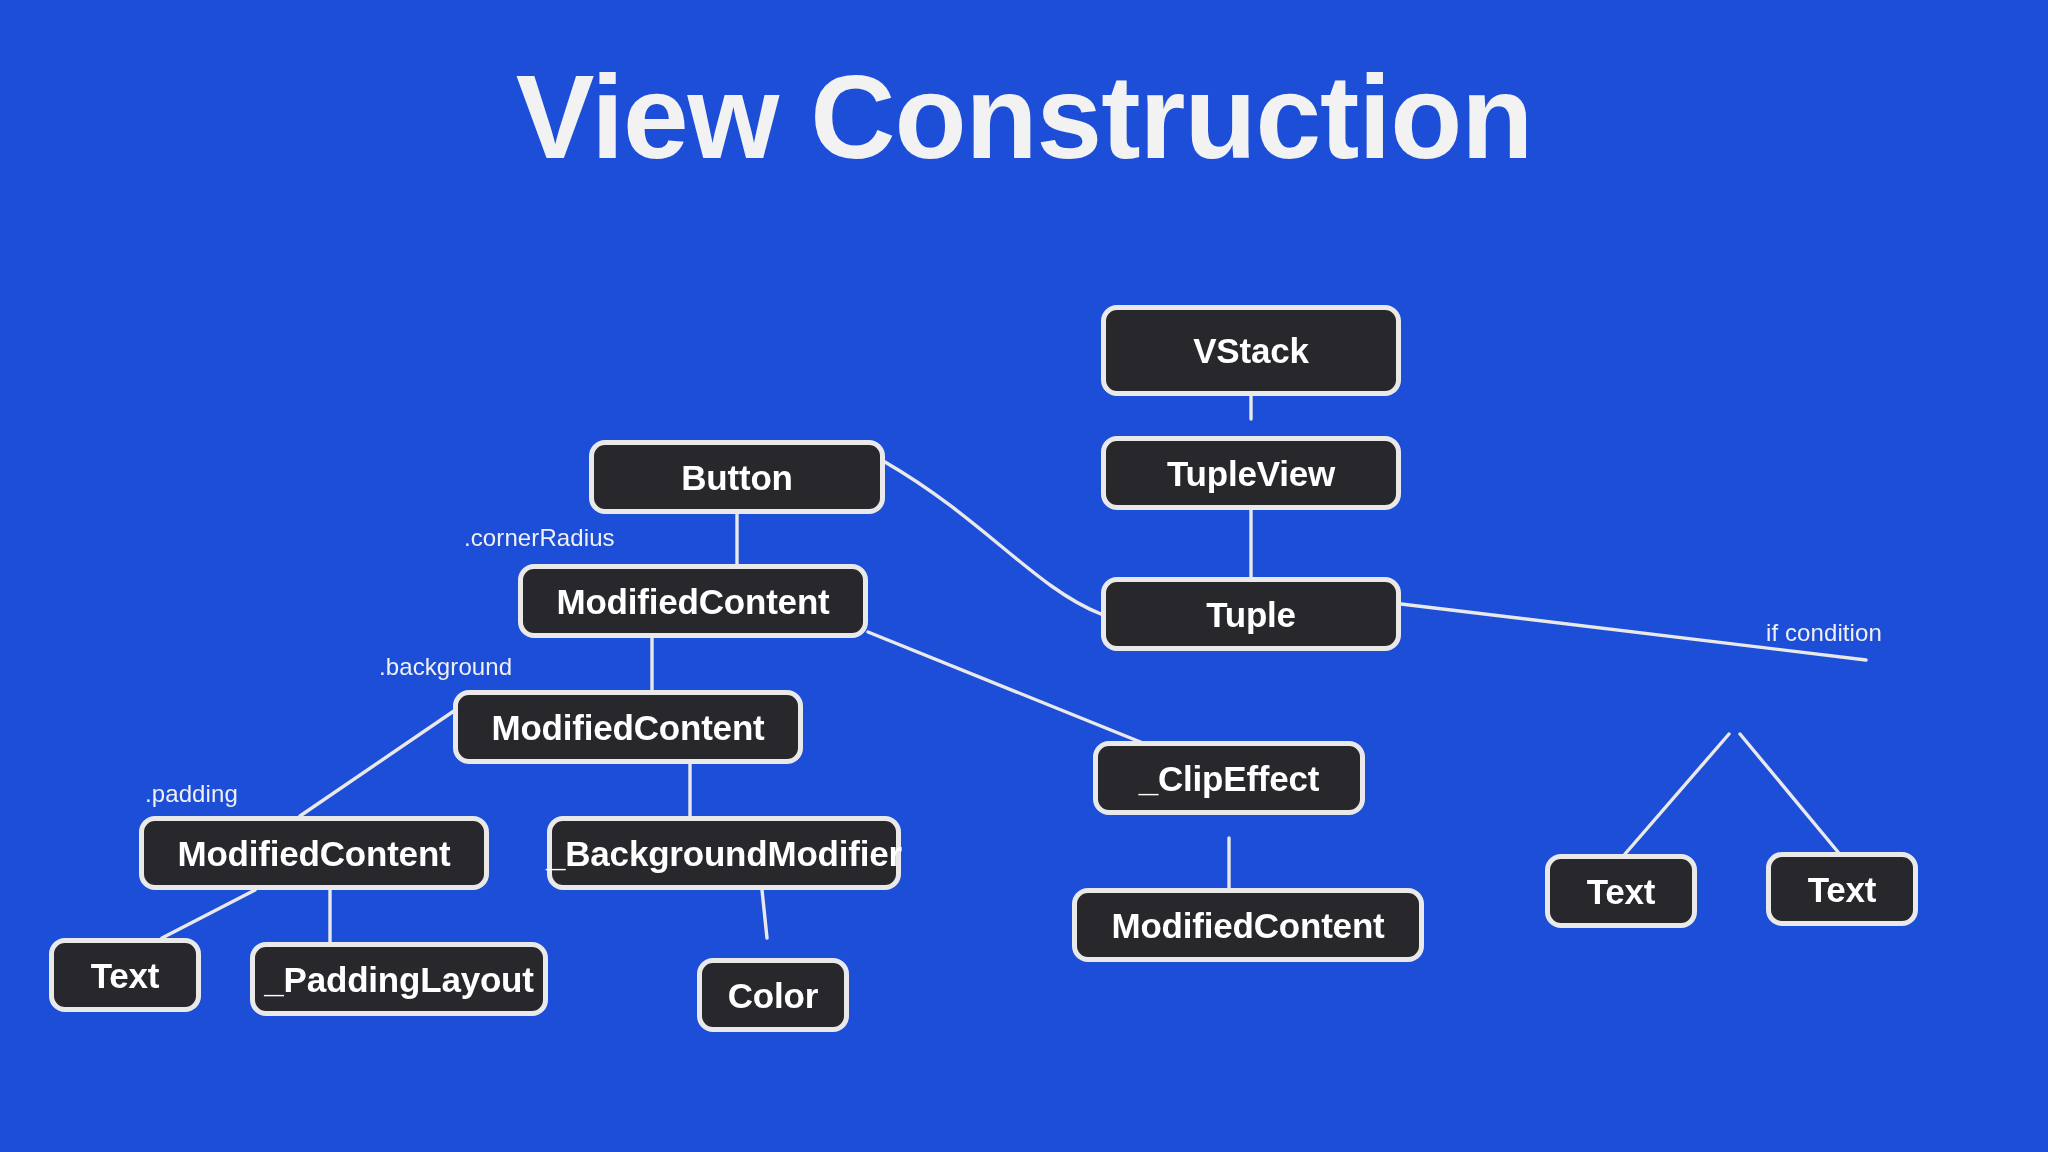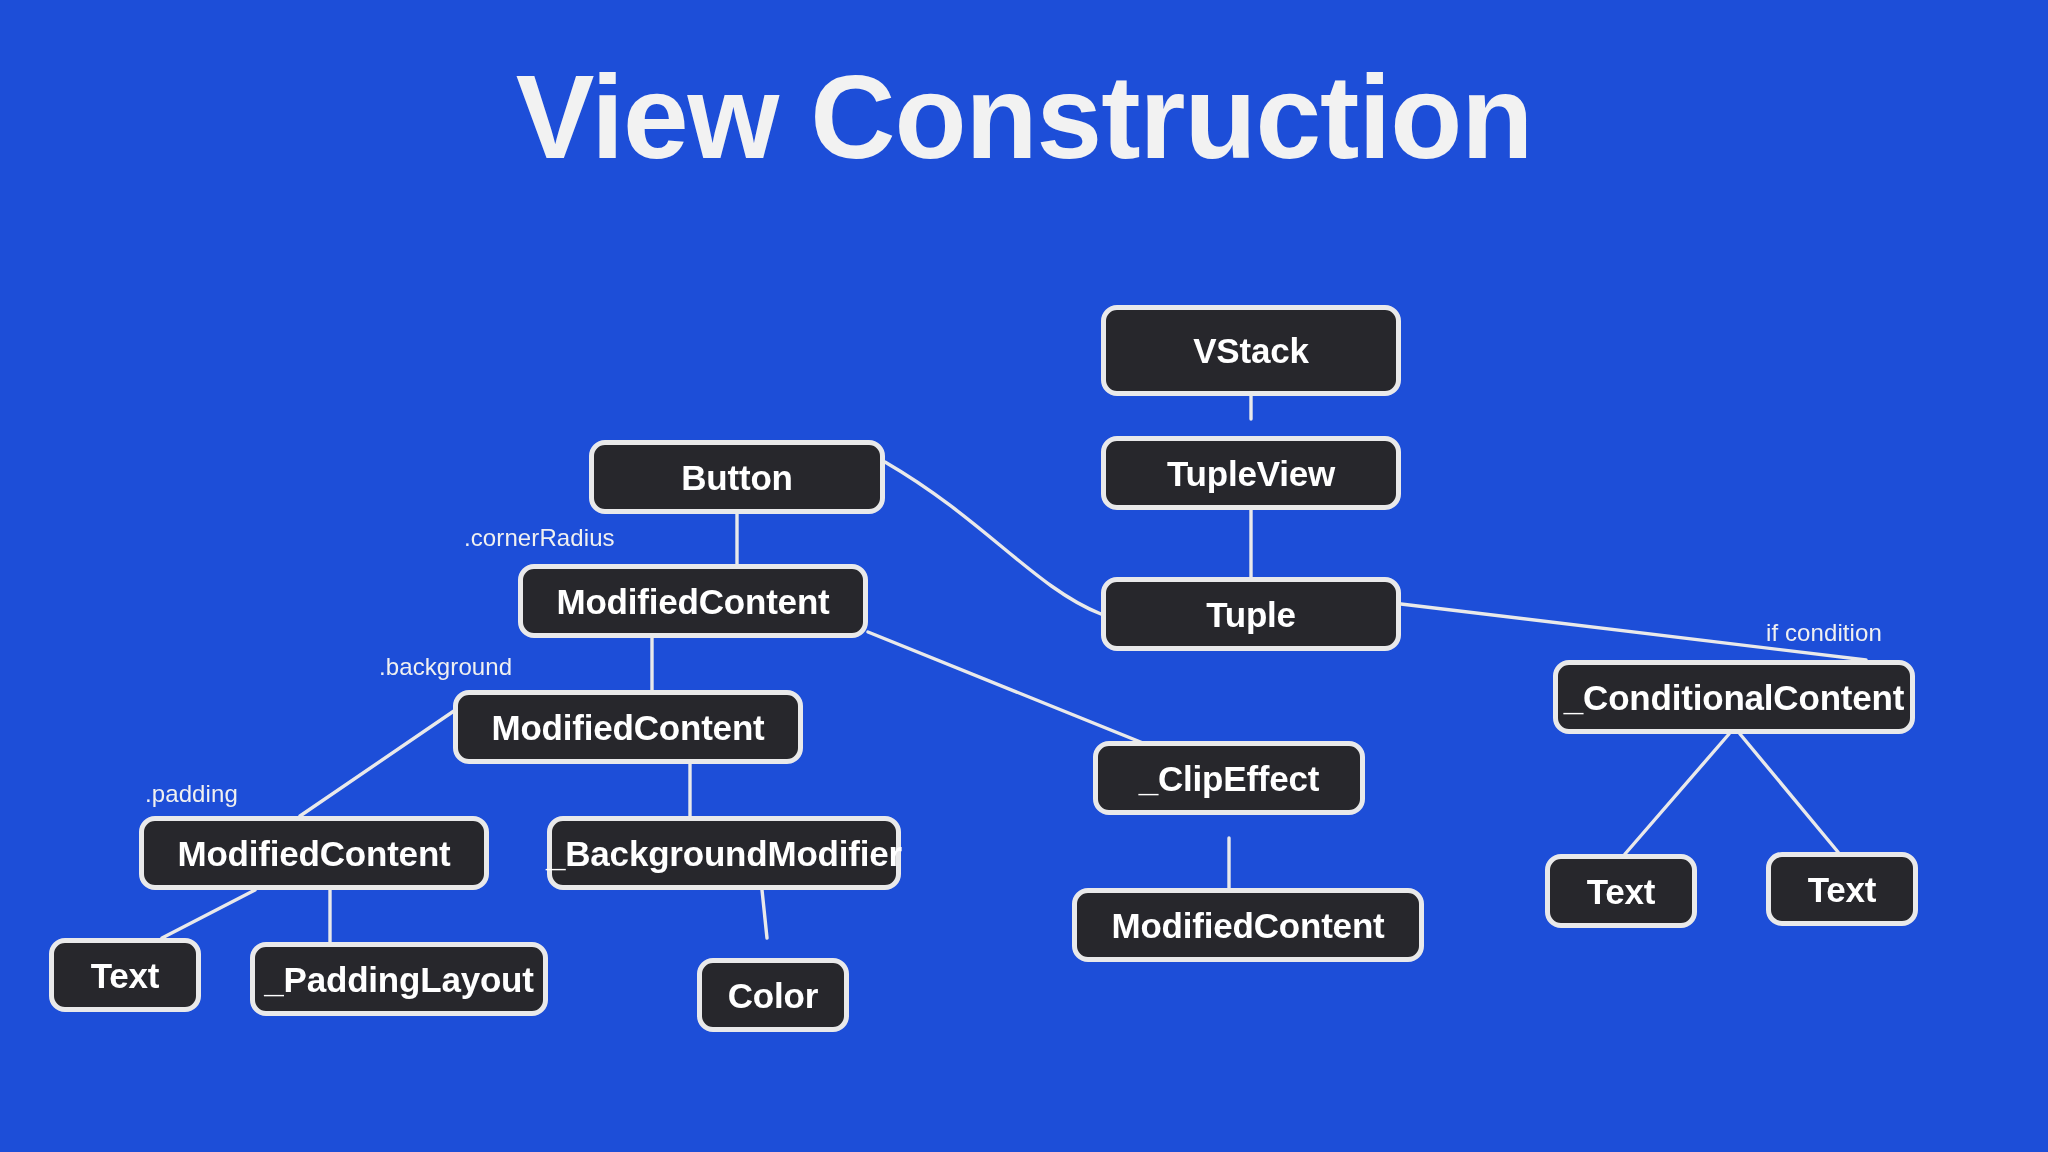--- a/index.html
+++ b/index.html
@@ -157,23 +157,20 @@
   </div>
 
   <div class="node" style="left:1093px; top:741px; width:272px; height:74px;">
     <span class="node-label">_ClipEffect</span>
   </div>
 
   <div class="node" style="left:1072px; top:888px; width:352px; height:74px;">
     <span class="node-label">ModifiedContent</span>
   </div>
 
-  <div class="node" style="left:1553px; top:660px; width:362px; height:74px;">
-    <span class="node-label">_ConditionalContent</span>
-  </div>
 
   <div class="node" style="left:1545px; top:854px; width:152px; height:74px;">
     <span class="node-label">Text</span>
   </div>
 
   <div class="node" style="left:1766px; top:852px; width:152px; height:74px;">
     <span class="node-label">Text</span>
   </div>
 
 </div>

